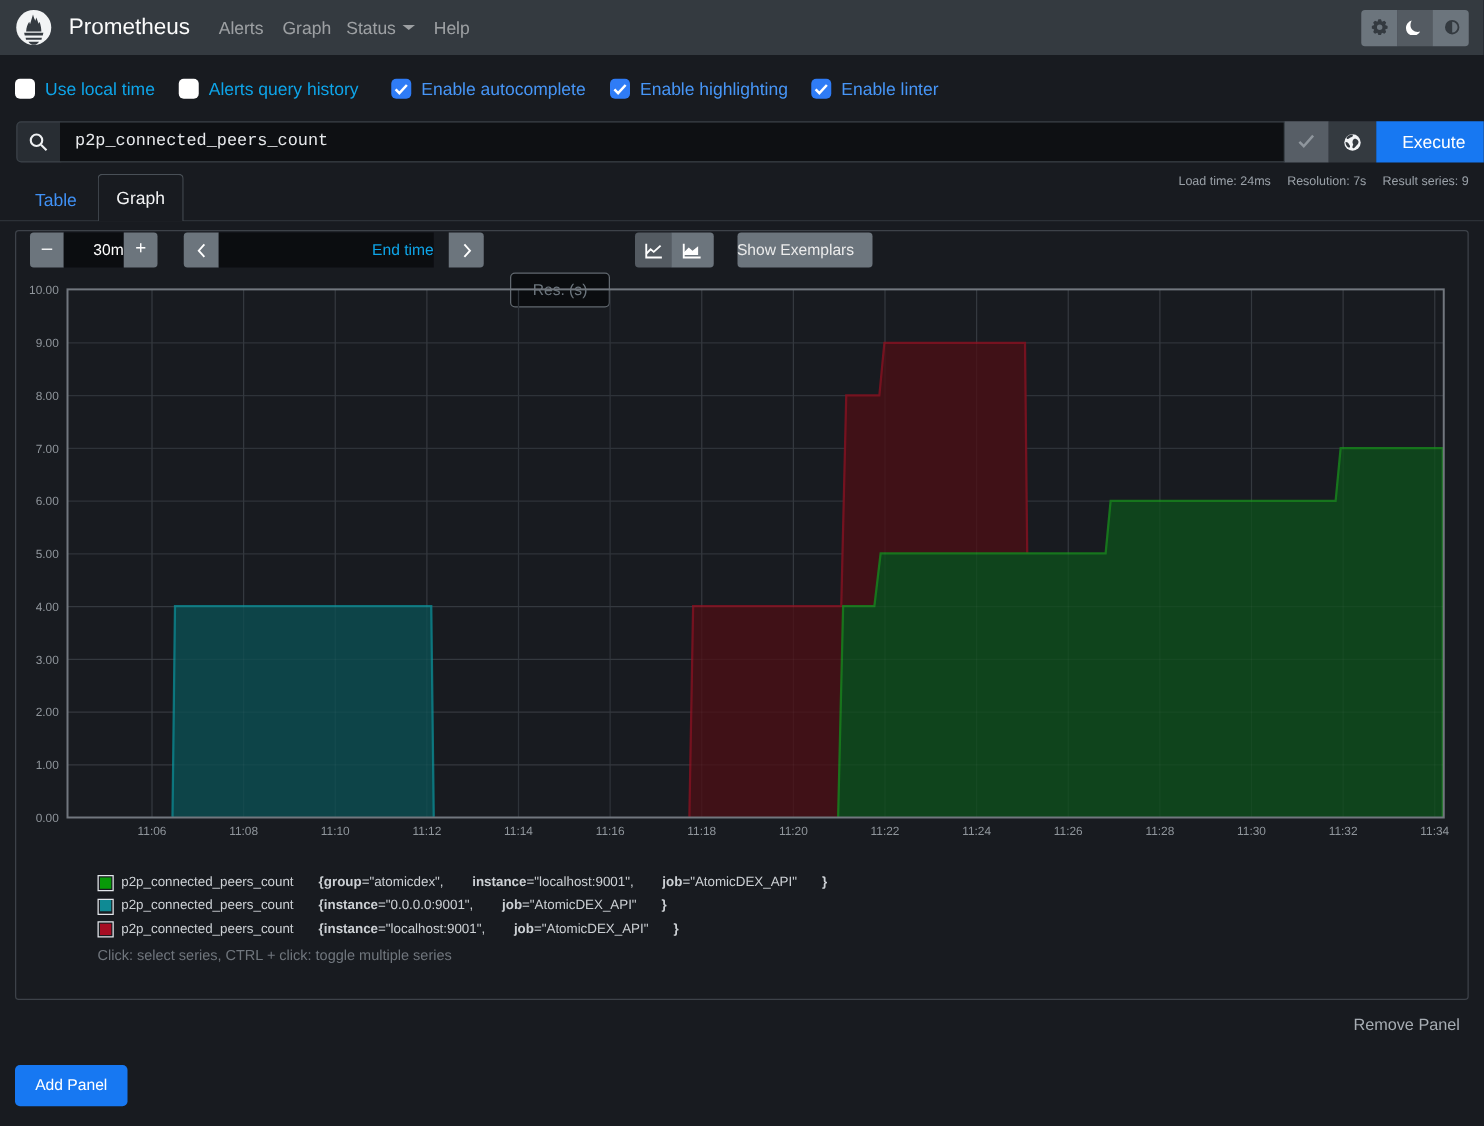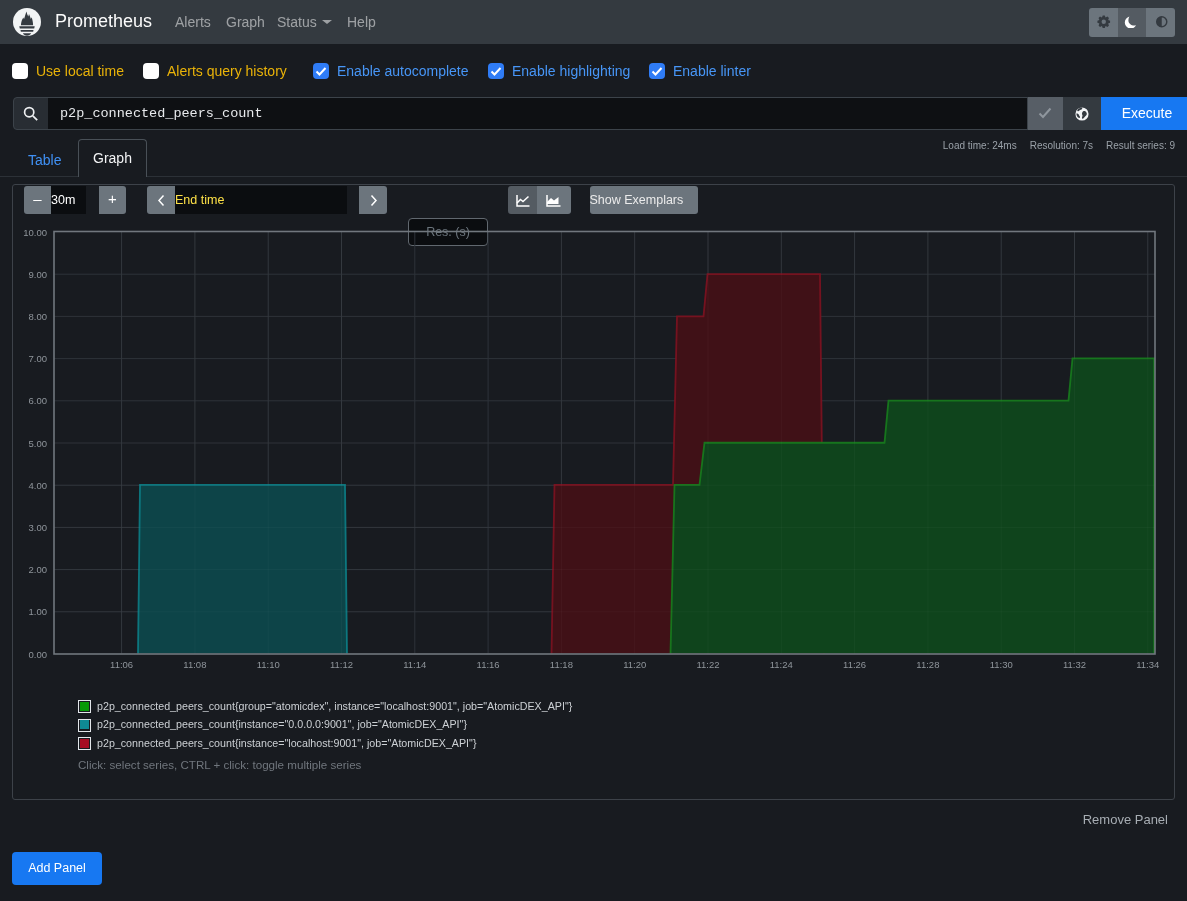--- a/index.html
+++ b/index.html
@@ -6,21 +6,21 @@
   body{width:1187px;height:901px;background:#181b20;font-family:"Liberation Sans",sans-serif;overflow:hidden;position:relative;}
   .abs{position:absolute;}
   
   #navbar{left:0;top:0;width:1187px;height:44px;background:#343a40;}
   #brand{left:55px;top:12px;font-size:18px;line-height:18px;color:#fbfbfb;}
   .navlink{top:15px;font-size:14px;line-height:14px;color:rgba(255,255,255,.52);}
   .tbtn{top:8px;height:29px;border-radius:4px;background:#6c757d;}
   
   .cb{top:63px;width:16px;height:16px;border-radius:4px;background:#fff;}
   .cb.on{background:#2f7cf6;}
-  .cblabel{top:63px;font-size:14px;line-height:17px;color:#eab308;}
+  .cblabel{top:63px;font-size:14px;line-height:17px;color:#0ea5e9;}
   .cblabel.blue{color:#4796f7;}
   
   #qaddon{left:13px;top:97px;width:36px;height:33px;background:#282d33;border:1px solid #3c434a;border-radius:4px 0 0 4px;box-sizing:border-box;}
   #qinput{left:48px;top:97px;width:980px;height:33px;background:#0e1013;border:1px solid #3c434a;border-left:none;box-sizing:border-box;}
   #qtext{left:60px;top:106px;font-family:"Liberation Mono",monospace;font-size:13.5px;line-height:15px;color:#e8eaed;}
   #btncheck{left:1028px;top:97px;width:35px;height:33px;background:#575e66;}
   #btnglobe{left:1063px;top:97px;width:38px;height:33px;background:#343a40;}
   #btnexec{left:1101px;top:97px;width:92px;height:33px;background:#1778f2;border-radius:0 4px 4px 0;color:#fff;font-size:14px;text-align:center;line-height:33px;}
   
   #stats{right:12px;top:140px;font-size:10px;line-height:12px;color:#9aa1a8;}
@@ -30,21 +30,21 @@
   #tabgraph{left:78px;top:139px;width:69px;height:38px;border:1px solid #495057;border-bottom:none;border-radius:4px 4px 0 0;box-sizing:border-box;color:#f3f4f5;font-size:14px;text-align:center;line-height:36px;background:#181b20;}
   #tabline{left:0px;top:176px;width:1187px;height:1px;background:#2c3137;}
   
   #panel{left:12px;top:184px;width:1163px;height:616px;border:1px solid #3d4249;border-radius:3px;box-sizing:border-box;background:#181b20;}
   
   .ctl{top:186px;height:28px;box-sizing:border-box;font-size:12.5px;white-space:nowrap;}
   .btn-sec{background:#6c757d;color:#fff;}
   .binput{background:#0b0d10;color:#fff;}
   
   .leg{font-size:10.7px;line-height:13px;color:#ccd0d4;}
-  .leg b{font-weight:normal;}
+  .leg b{font-weight:bold;margin-left:20px;}
   .sw{width:13px;height:13px;border:1.5px solid #e2e6ea;box-sizing:border-box;background:#181b20;}
   .sw>div{width:9px;height:9px;margin:0.5px;}
   
   #removep{right:19px;top:812px;font-size:13px;line-height:15px;color:#a7adb3;}
   #addpanel{left:12px;top:852px;width:90px;height:33px;background:#1778f2;border-radius:4px;color:#fff;font-size:12.5px;text-align:center;line-height:33px;}
 </style>
 </head>
 <body>
 
   <div class="abs" id="navbar"></div>
@@ -121,28 +121,28 @@
 
   <div class="abs" id="stats"><span>Load time: 24ms</span><span>Resolution: 7s</span><span>Result series: 9</span></div>
 
   <div class="abs" id="tabline"></div>
   <div class="abs" id="tabtable">Table</div>
   <div class="abs" id="tabgraph">Graph</div>
 
   <div class="abs" id="panel"></div>
 
   <div class="abs ctl btn-sec" style="left:24px;width:27px;border-radius:3px 0 0 3px;font-size:15px;text-align:center;line-height:25px;">–</div>
-  <div class="abs ctl binput" style="left:51px;width:35px;text-align:left;line-height:28px;">30m</div>
+  <div class="abs ctl binput" style="left:51px;width:48px;text-align:right;line-height:28px;">30m</div>
   <div class="abs ctl btn-sec" style="left:99px;width:27px;border-radius:0 3px 3px 0;font-size:15px;text-align:center;line-height:26px;">+</div>
 
   <div class="abs ctl btn-sec" style="left:147px;width:28px;border-radius:3px 0 0 3px;"></div>
   <svg class="abs" style="left:156px;top:194px" width="11" height="13" viewBox="0 0 11 13">
     <path d="M7.5 1.5 L3 6.5 L7.5 11.5" stroke="#fff" stroke-width="1.5" fill="none"></path>
   </svg>
-  <div class="abs ctl binput" style="left:175px;width:172px;color:#fde047;text-align:left;line-height:28px;">End time</div>
+  <div class="abs ctl binput" style="left:175px;width:172px;color:#0ea5e9;text-align:right;line-height:28px;">End time</div>
   <div class="abs ctl btn-sec" style="left:359px;width:28px;border-radius:0 3px 3px 0;"></div>
   <svg class="abs" style="left:368px;top:194px" width="11" height="13" viewBox="0 0 11 13">
     <path d="M3.5 1.5 L8 6.5 L3.5 11.5" stroke="#fff" stroke-width="1.5" fill="none"></path>
   </svg>
 
   <div class="abs ctl binput" style="left:408px;width:80px;border:1px solid #61686f;border-radius:4px;color:#6c757d;text-align:center;line-height:26px;margin-top:32px;">Res. (s)</div>
 
   <div class="abs ctl" style="left:508px;width:29px;background:#545b62;border-radius:3px 0 0 3px;"></div>
   <svg class="abs" style="left:515px;top:193px" width="16" height="15" viewBox="0 0 16 15">
     <path d="M2 10 L5.5 6.5 L8 8.5 L13.5 3.5" stroke="#fff" stroke-width="1.5" fill="none"></path>

